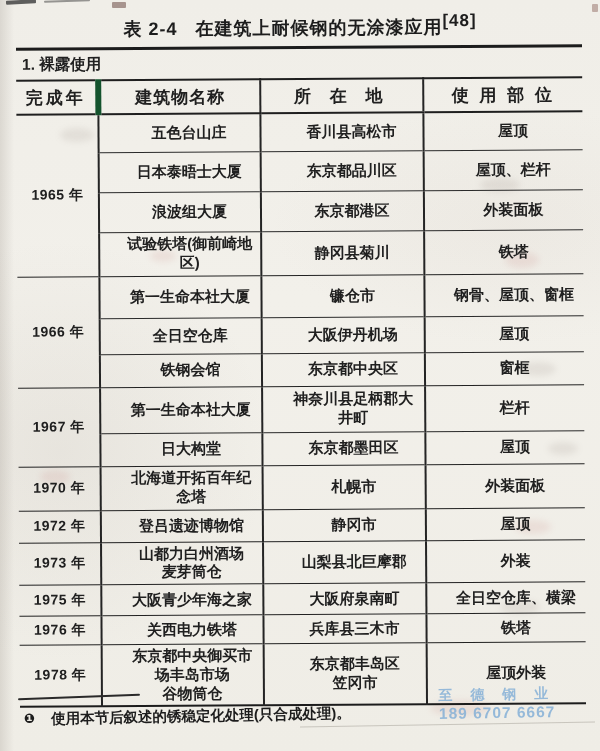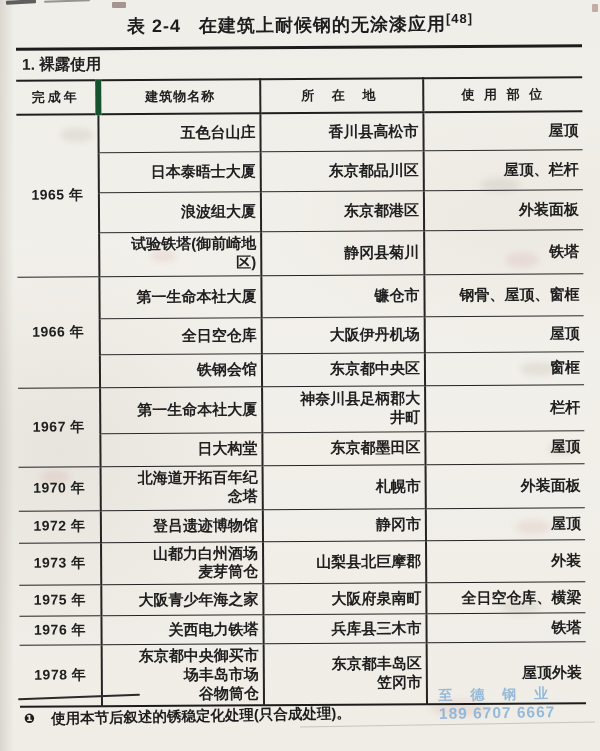--- a/index.html
+++ b/index.html
@@ -19,40 +19,40 @@
   .frag{position:absolute;background:#3a3a3a;border-radius:1px;}
   .smudge{position:absolute;border-radius:50%;filter:blur(3px);background:#8d8078;opacity:.14;}
   .smudge.pink{background:#c98a86;opacity:.16;}
 
   .title-row{
     position:absolute;top:12px;left:0;width:100%;
     text-align:center;font-weight:bold;font-size:18px;letter-spacing:1px;
     transform:rotate(-.4deg);
   }
   .title-row .gap{display:inline-block;width:18px;}
-  .title-row sup{font-size:13px;font-weight:bold;}
+  .title-row sup{font-size:17px;font-weight:bold;}
 
   table.main{
     position:absolute;left:18px;top:46px;width:566px;
     border-collapse:collapse;table-layout:fixed;
     border-top:3px solid #1c1c1c;
     border-bottom:2px solid #1c1c1c;
     transform:rotate(-.35deg);
     font-size:15px;
   }
   col.c1{width:82px;} col.c2{width:162px;} col.c3{width:163px;} col.c4{width:159px;}
   td,th{vertical-align:middle;font-weight:700;color:#202020;}
   .section-cell{border-bottom:2px solid #1f1f1f;text-align:left;padding:4px 0 4px 6px;font-size:15.5px;}
-  .header-row th{border-bottom:2px solid #1f1f1f;text-align:center;font-size:13px;}
+  .header-row th{border-bottom:2px solid #1f1f1f;text-align:center;font-size:17px;}
   th.sp1{letter-spacing:3px;}
   th.sp2{letter-spacing:1px;}
   th.sp3{letter-spacing:7px;}
   td.c-year{text-align:center;font-size:14px;letter-spacing:.5px;}
   td.c-name,td.c-loc,td.c-usage{
-    text-align:right;padding:2px 4px 2px 23px;line-height:1.25;white-space:pre-line;
+    text-align:center;padding:2px 4px 2px 23px;line-height:1.25;white-space:pre-line;
   }
   td.c-name{border-left:2px solid #242424;border-right:2px solid #242424;}
   td.c-usage{border-left:2px solid #242424;}
   th.c-name{border-left:6px solid #14532d;border-right:2px solid #242424;}
   th.c-usage{border-left:2px solid #242424;}
   tr.inner>td{border-top:1.6px solid #2a2a2a;}
   tr.gstart>td{border-top:1.8px solid #222;}
 
   .footnote-sep{
     position:absolute;left:18px;top:696px;width:122px;height:2px;

